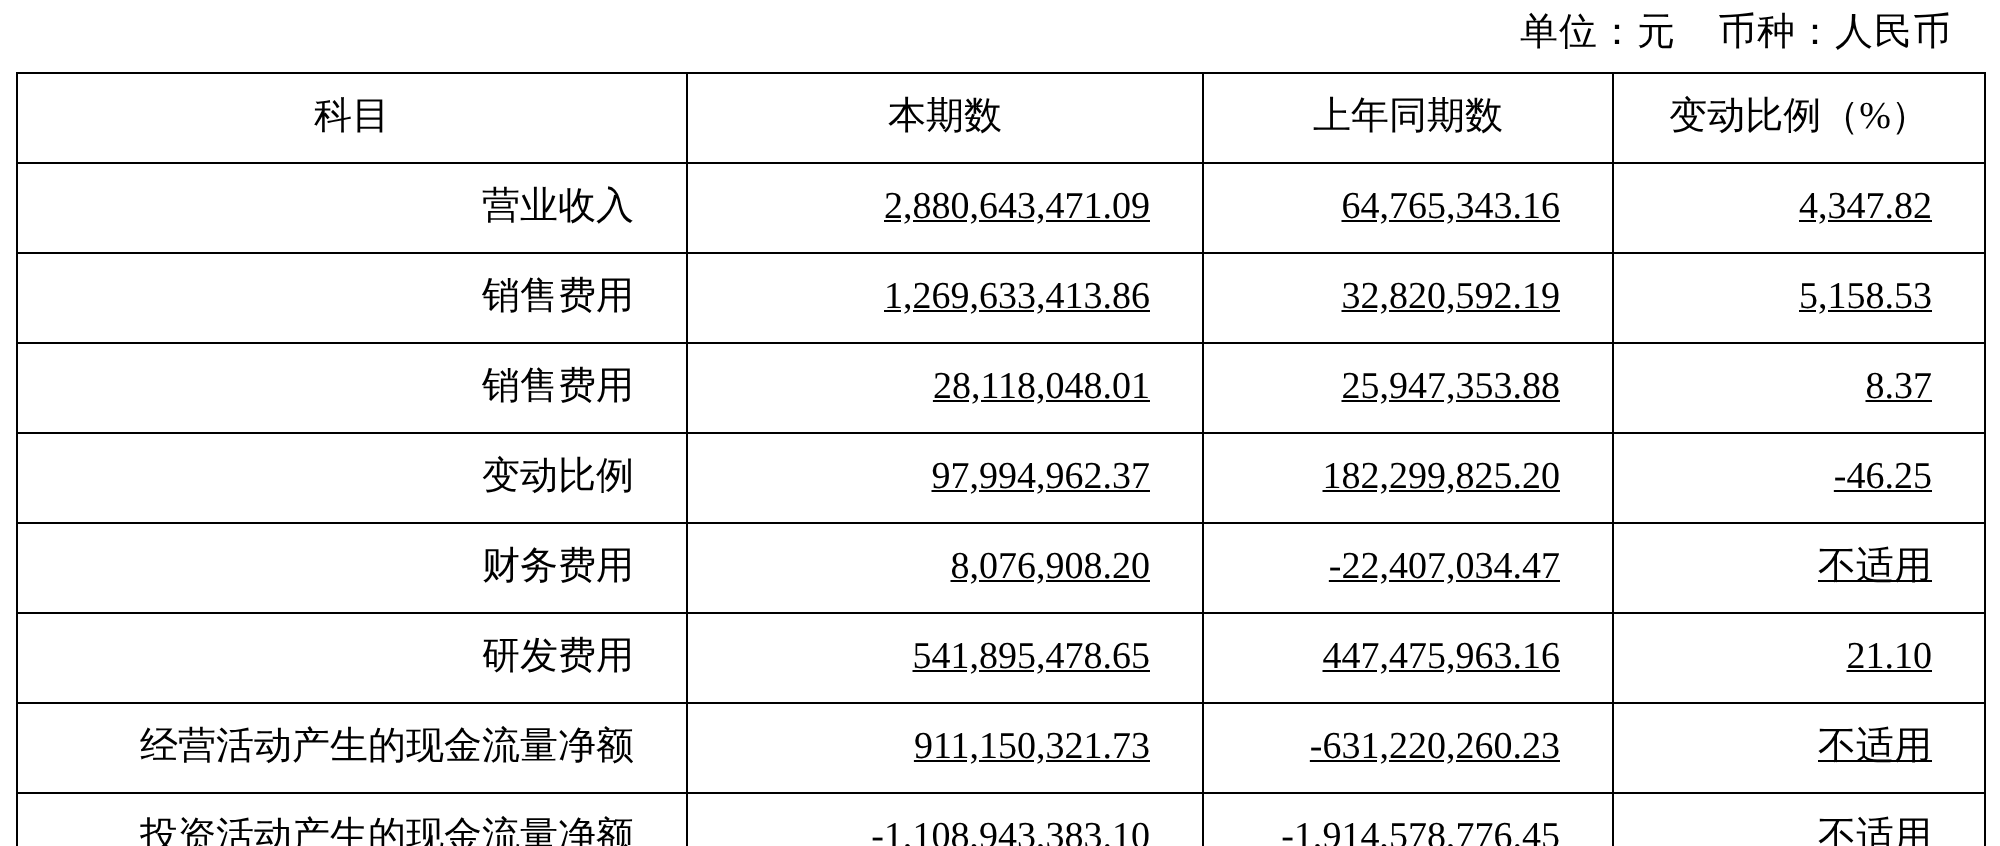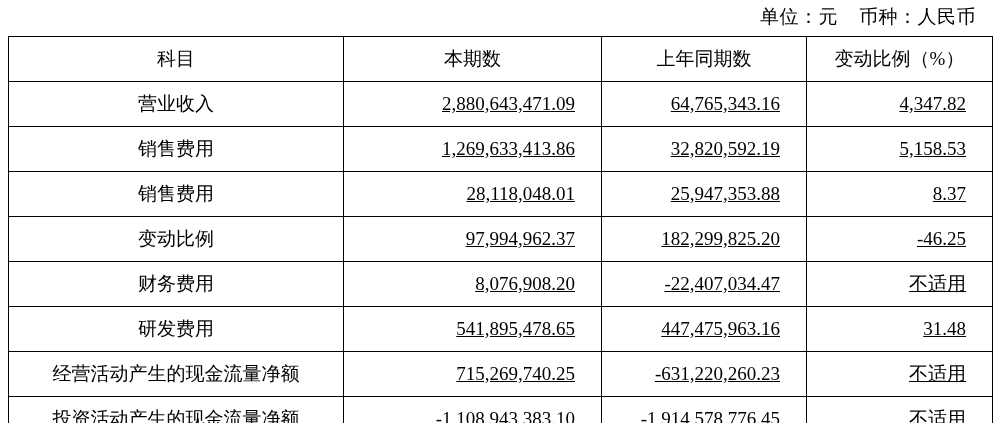--- a/index.html
+++ b/index.html
@@ -45,21 +45,21 @@
   }
   table.fin th {
     text-align: center;
   }
   .col-item { width: 335px; }
   .col-cur  { width: 258px; }
   .col-prev { width: 205px; }
   .col-chg  { width: 186px; }
 
   td.item {
-    text-align: center;
+    text-align: right;
     padding-left: 12px;
   }
   td.num {
     text-align: right;
     padding-right: 12px;
     text-decoration: underline;
   }
   td.num.na {
     text-align: right;
   }
@@ -114,25 +114,25 @@
       <tr>
         <td class="item">财务费用</td>
         <td class="num">8,076,908.20</td>
         <td class="num">-22,407,034.47</td>
         <td class="num na">不适用</td>
       </tr>
       <tr>
         <td class="item">研发费用</td>
         <td class="num">541,895,478.65</td>
         <td class="num">447,475,963.16</td>
-        <td class="num">31.48</td>
+        <td class="num">21.10</td>
       </tr>
       <tr>
         <td class="item">经营活动产生的现金流量净额</td>
-        <td class="num">715,269,740.25</td>
+        <td class="num">911,150,321.73</td>
         <td class="num">-631,220,260.23</td>
         <td class="num na">不适用</td>
       </tr>
       <tr>
         <td class="item">投资活动产生的现金流量净额</td>
         <td class="num">-1,108,943,383.10</td>
         <td class="num">-1,914,578,776.45</td>
         <td class="num na">不适用</td>
       </tr>
 

